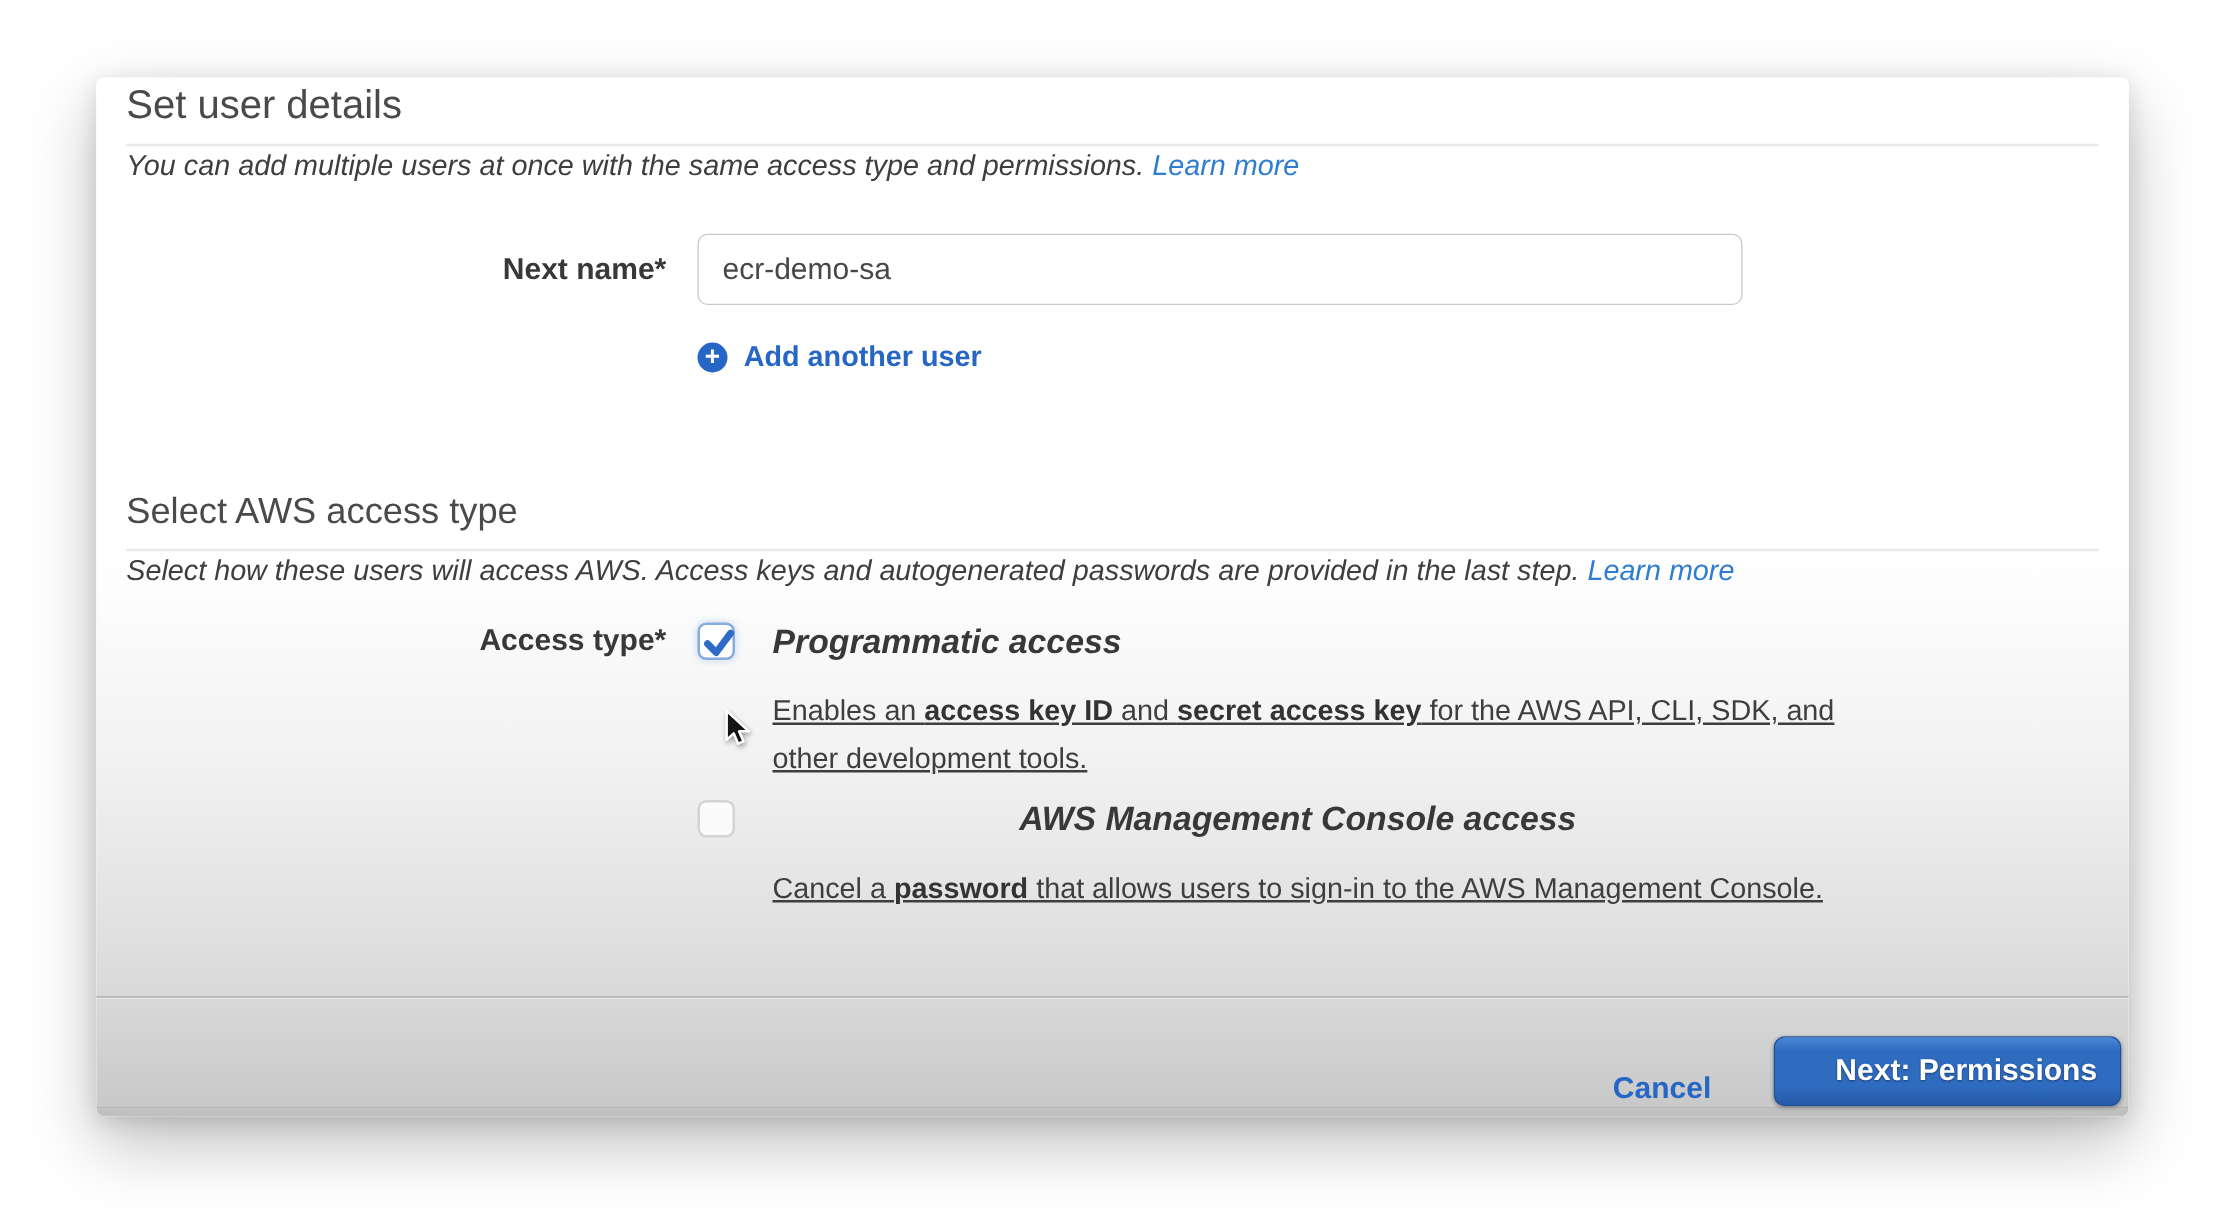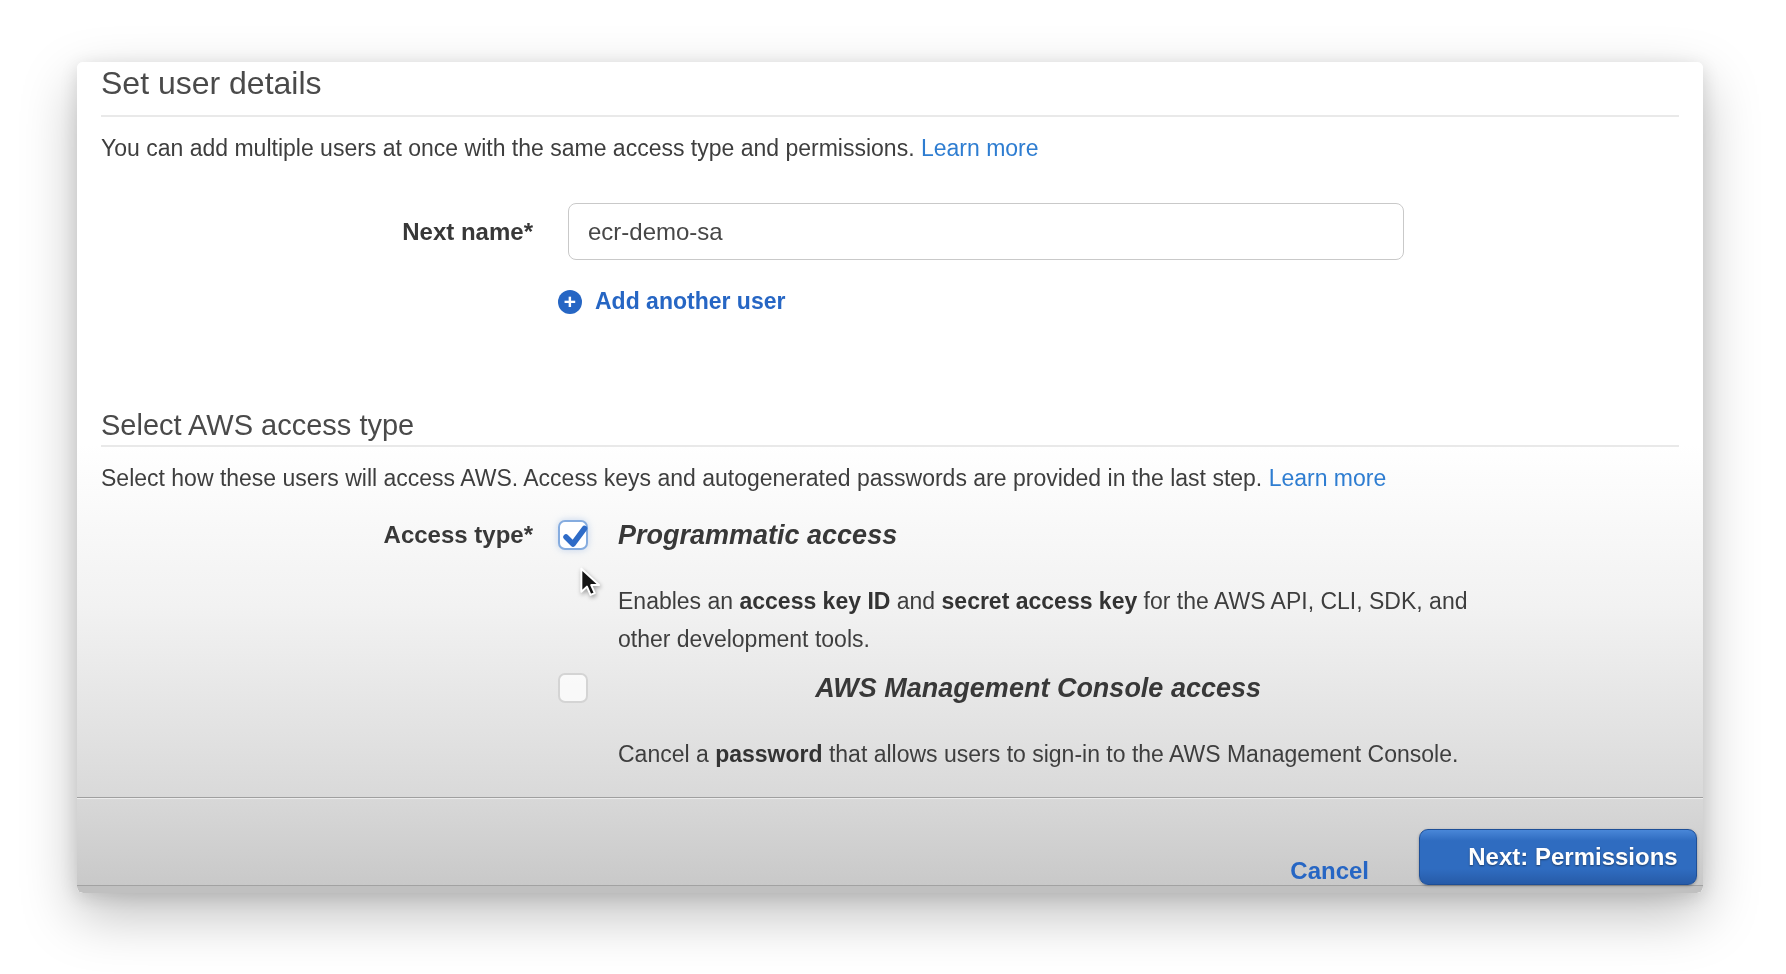--- a/index.html
+++ b/index.html
@@ -36,31 +36,32 @@
   h1.page-title {
     margin: 0;
     padding: 3px 0 13px;
     font-size: 32px;
     font-weight: 400;
     color: #4a4a4a;
     border-bottom: 2px solid #e9e9e9;
   }
   h2.section-title {
     margin: 94px 0 0;
-    padding: 0 0 3px;
+    padding: 0 0 13px;
     font-size: 29px;
     font-weight: 400;
     color: #4a4a4a;
     border-bottom: 2px solid #e9e9e9;
   }
   p.lead {
-    margin: 16px 0 0;
+    margin: 0 0 0;
     font-size: 23px;
     line-height: 30px;
     color: #3e3e3e;
+    font-style: italic;
   }
   a.link {
     color: var(--link, #2e7dd1);
     text-decoration: none;
     cursor: pointer;
   }
   a.action-link {
     color: var(--action-link, #2666c4);
     font-weight: bold;
     font-size: 23px;
@@ -72,21 +73,21 @@
   .form-label {
     width: 432px;
     text-align: right;
     font-weight: bold;
     font-size: 24px;
     color: #383838;
     line-height: 32px;
     flex: none;
   }
   .text-input {
-    margin-left: 35px;
+    margin-left: 25px;
     width: 836px;
     height: 57px;
     box-sizing: border-box;
     border: 1px solid #c9c9c9;
     border-radius: 8px;
     background: #ffffff;
     font-family: "Liberation Sans", "DejaVu Sans", sans-serif;
     font-size: 24px;
     color: #474747;
     padding: 0 19px;
@@ -138,23 +139,24 @@
   .option-text { margin-left: 30px; }
   .option-title {
     font-weight: bold;
     font-size: 27px;
     color: #383838;
     line-height: 32px;
     cursor: pointer;
     font-style: italic;
   }
   .option-desc {
-    margin-top: 31px;
+    margin-top: 20px;
     font-size: 23px;
     color: #3e3e3e;
+    text-decoration: underline;
   }
   .option-desc .line { line-height: 38px; }
   .option-desc b { color: #333333; }
   .card-footer {
     height: 88px;
     box-sizing: border-box;
     background: linear-gradient(#d8d8d8, #c9c9c9);
     border-top: 1px solid #9f9f9f;
     box-shadow: inset 0 1px 0 rgba(255,255,255,0.5);
     display: flex;

